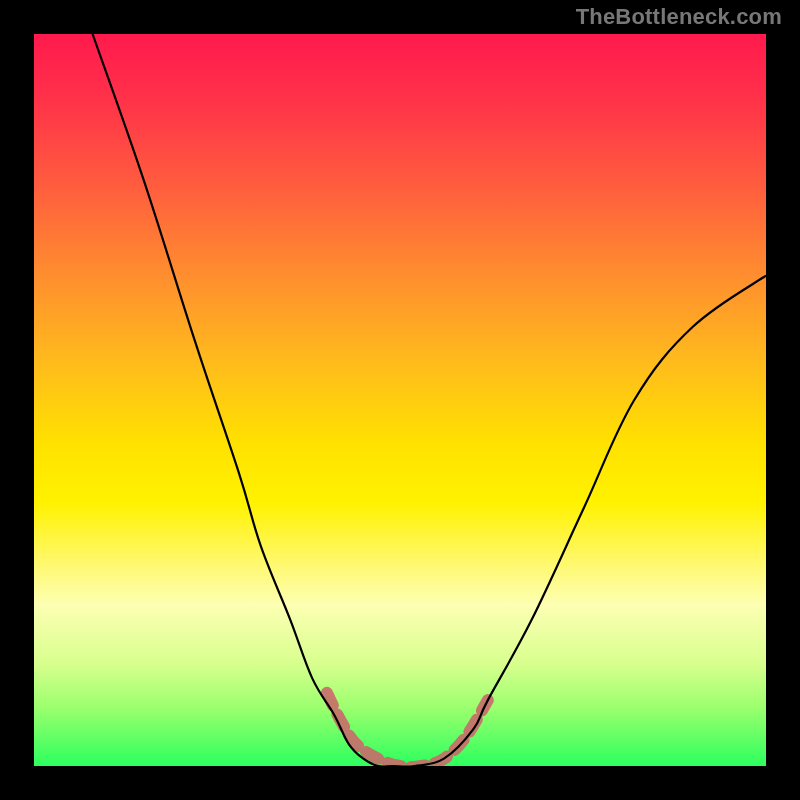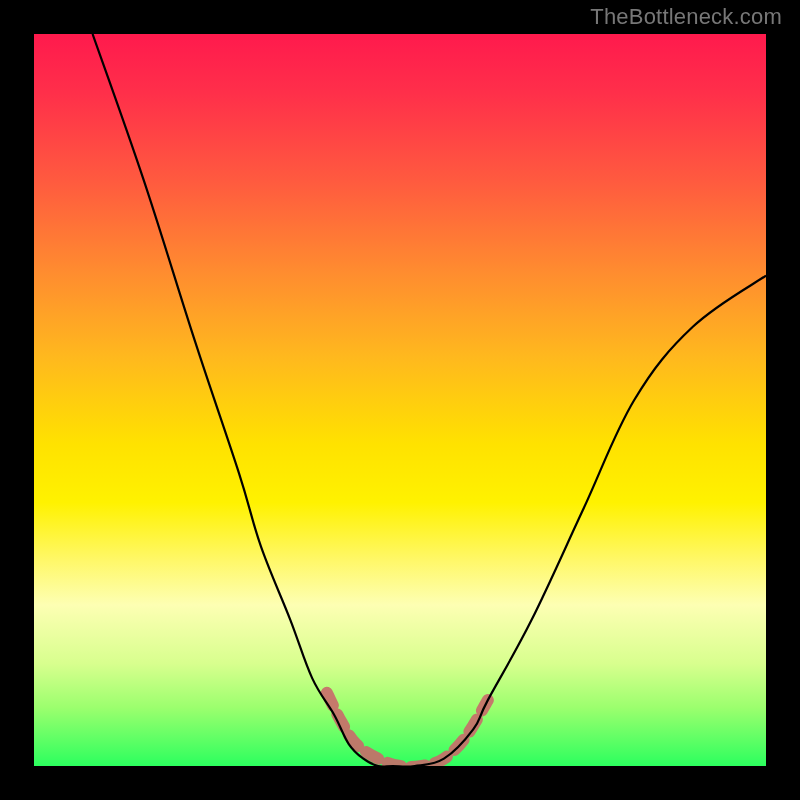--- a/index.html
+++ b/index.html
@@ -14,21 +14,21 @@
   .frame {
     position: absolute;
     inset: 0;
     background: #000;
   }
   .attribution {
     position: absolute;
     top: 4px;
     right: 18px;
     font-size: 22px;
-    font-weight: 400;
+    font-weight: 700;
     color: #777;
     letter-spacing: 0.2px;
   }
   .plot-area {
     position: absolute;
     left: 34px;
     top: 34px;
     width: 732px;
     height: 732px;
     overflow: hidden;

